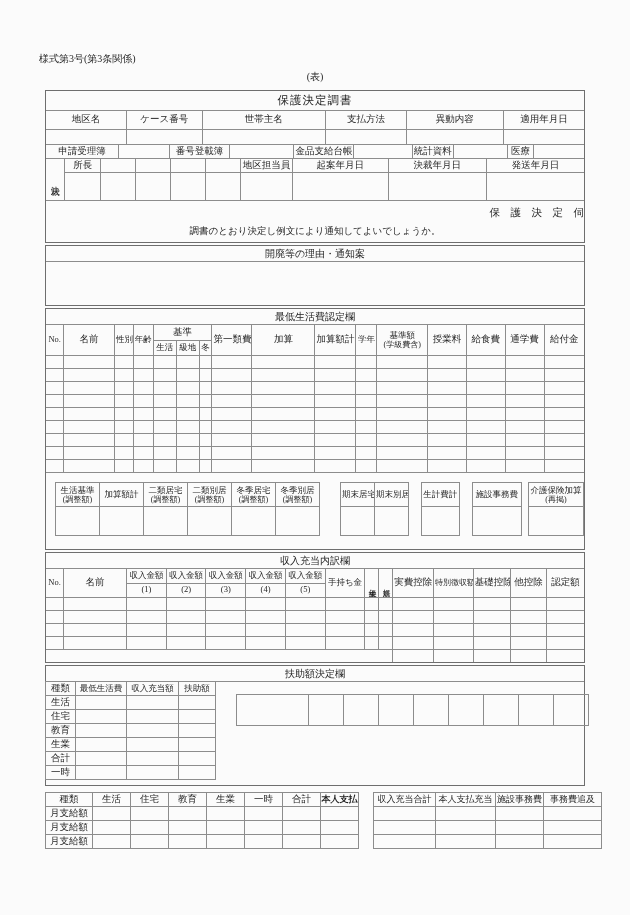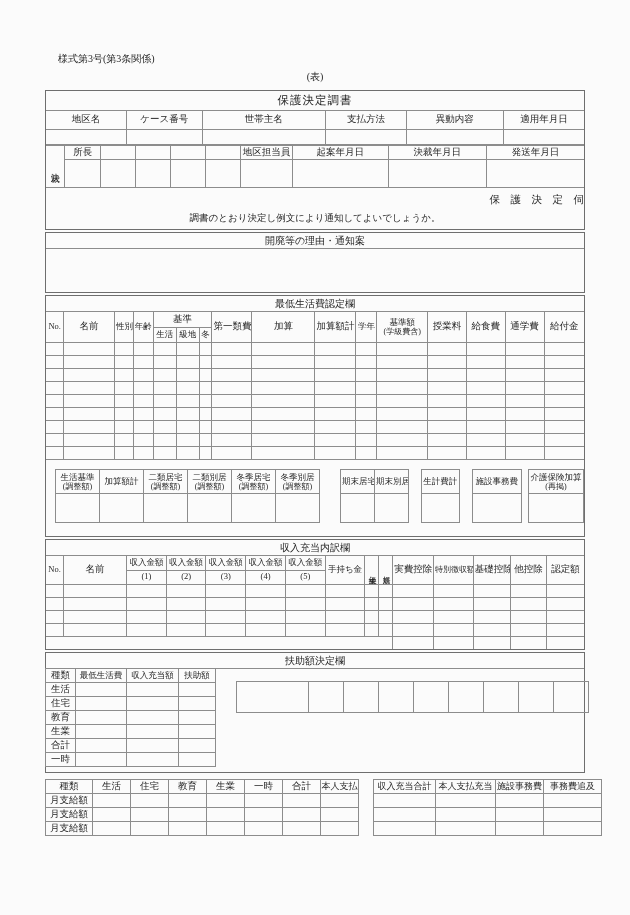--- a/index.html
+++ b/index.html
@@ -1,19 +1,19 @@
 <!DOCTYPE html>
 <html><head>
 <meta charset="utf-8">
 <style>
   * { margin:0; padding:0; box-sizing:border-box; }
   html,body { width:630px; height:915px; background:#fbfbfb; }
   body { font-family:"Liberation Serif","DejaVu Serif",serif; color:#1f1f1f; }
   .sheet { position:relative; width:630px; height:915px; overflow:hidden; }
-  .formno { position:absolute; left:58px; top:52px; font-size:10px; }
+  .formno { position:absolute; left:39px; top:52px; font-size:10px; }
   .pageside { position:absolute; left:0; right:0; top:70px; text-align:center; font-size:10px; }
   .content { position:absolute; left:45px; top:90px; width:540px; }
 
   .box { border:1px solid #6e6e6e; margin-top:2px; }
   .box:first-child { margin-top:0; }
   .rule { height:0; border-top:1px solid #8c8c8c; }
 
   table { border-collapse:collapse; table-layout:fixed; }
   .wide { width:100%; border-style:hidden; }
   .solid { border:1px solid #6e6e6e; }
@@ -46,21 +46,21 @@
 
   .aid-body { position:relative; height:104px; }
   .t-aid-left { width:171px; margin:-1px 0 0 -1px; }
   .t-aid-temp { position:absolute; left:190px; top:13px; width:353px; }
   .t-aid-cont { position:absolute; right:2px; top:72px; width:194px; }
 
   .bottom-row { display:flex; margin-top:6px; }
   .t-mon { width:314px; }
   .t-monr { width:229px; margin-left:14px; }
   .t-monr th, .t-monr td { font-size:9px; }
-  .t-mon th.np, .t-mon td.np { font-size:9px; padding:0; }
+  .t-mon th.np, .t-mon td.np { font-size:9px; padding:0;font-weight:bold; }
 </style>
 </head>
 <body>
 
 <div class="sheet">
   <div class="formno">様式第3号(第3条関係)</div>
   <div class="pageside">(表)</div>
 
   <div class="content">
 
@@ -91,20 +91,48 @@
               <td></td>
               <td></td>
               <td></td>
               <td></td>
               <td></td>
             </tr>
       </tbody>
         </table>
       <div class="rule"></div>
 
+      <table class="wide">
+        <colgroup>
+            <col style="width:13.5%">
+            <col style="width:9.5%">
+            <col style="width:11.1%">
+            <col style="width:12%">
+            <col style="width:11.1%">
+            <col style="width:10.9%">
+            <col style="width:7.6%">
+            <col style="width:10%">
+            <col style="width:5%">
+            <col style="width:9.3%">
+          </colgroup>
+        <tbody>
+            <tr class="h13">
+          <td>申請受理簿</td>
+          <td></td>
+          <td>番号登載簿</td>
+          <td></td>
+          <td>金品支給台帳</td>
+          <td></td>
+          <td>統計資料</td>
+          <td></td>
+          <td>医療</td>
+          <td></td>
+        </tr>
+      </tbody>
+        </table>
       <div class="rule"></div>
 
       <table class="wide">
         <colgroup>
             <col style="width:3.5%">
             <col style="width:6.7%">
             <col style="width:6.5%">
             <col style="width:6.5%">
             <col style="width:6.5%">
             <col style="width:6.5%">

